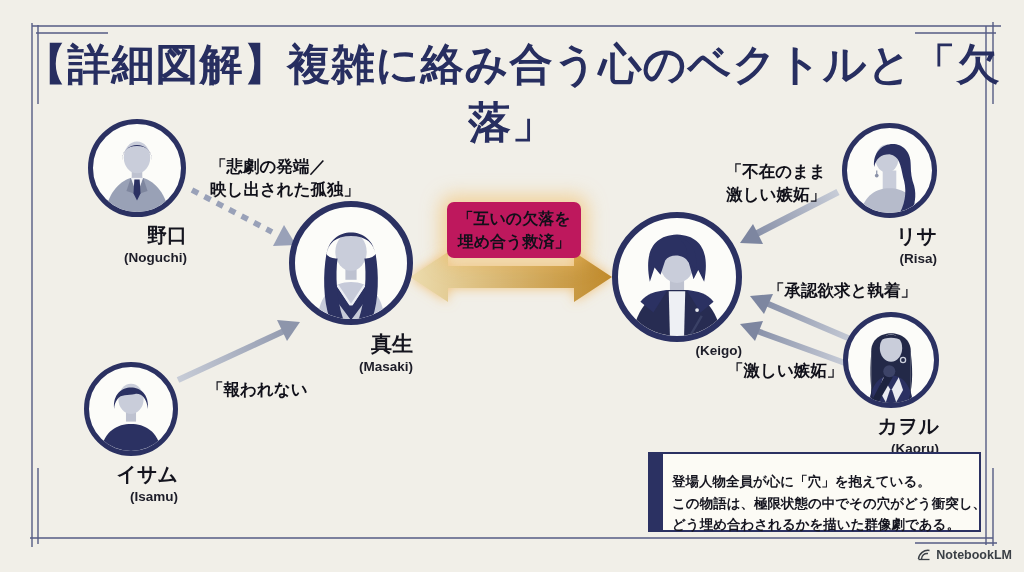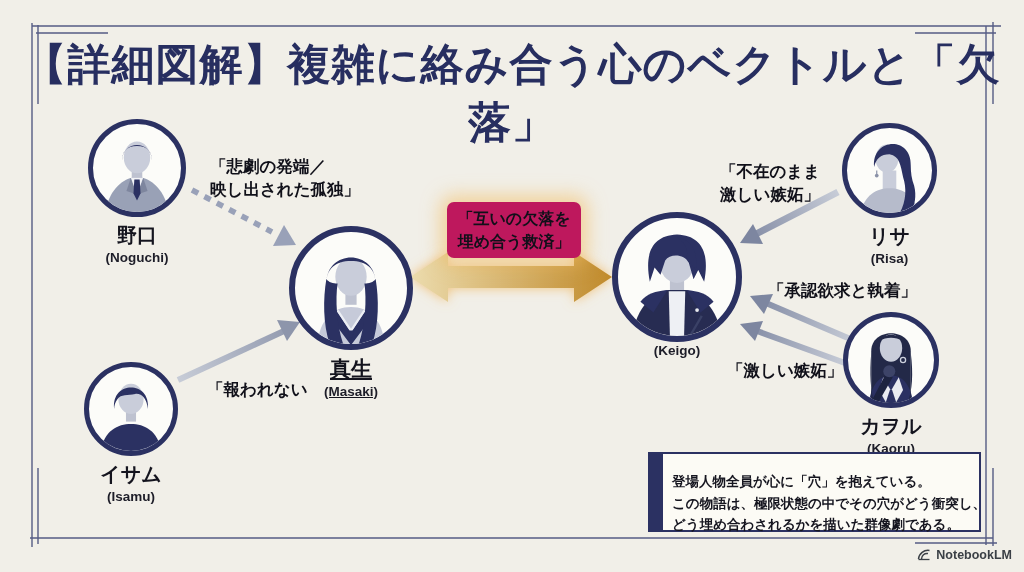--- a/index.html
+++ b/index.html
@@ -8,32 +8,32 @@
     background:#f1efe8;
     font-family:"Liberation Sans",sans-serif;
     color:#15151f;
   }
   .frame-svg,.arrow-svg{position:absolute;left:0;top:0;width:1024px;height:572px;pointer-events:none;}
   .title{
     position:absolute;left:0;top:36px;width:100%;margin:0;
     text-align:center;font-family:"Liberation Serif",serif;font-weight:bold;
     font-size:43px;letter-spacing:1px;color:#272e60;
   }
-  .char{position:absolute;text-align:center;}
+  .char{position:absolute;text-align:right;}
   .portrait{
     box-sizing:border-box;border:5px solid #2b3162;border-radius:50%;
     background:#fcfcf9;overflow:hidden;margin:0 auto;
   }
   .portrait svg{display:block;width:100%;height:100%;}
   .big .portrait{border-width:6px;}
   .cname{font-size:20px;font-weight:bold;margin-top:5px;color:#14141e;}
   .big .cname{font-size:21px;}
   .croma{font-size:13.5px;font-weight:600;color:#1d1d28;margin-top:1px;}
   .rel-label{position:absolute;font-size:16.5px;font-weight:bold;line-height:23px;color:#101019;white-space:nowrap;}
-  .rel-label.center-text{text-align:center;}
+  .rel-label.center-text{text-align:right;}
   .mutual-box{
     position:absolute;left:447px;top:202px;width:130px;padding:5px 2px;
     background:#be185d;border-radius:7px;text-align:center;
     font-size:16px;font-weight:bold;line-height:23px;color:#101019;
     box-shadow:0 0 18px 7px rgba(243,188,95,0.55);
   }
   .footnote{
     position:absolute;left:648px;top:452px;width:333px;height:80px;
     box-sizing:border-box;border:2px solid #2b3162;background:#fcfbf5;
     display:flex;align-items:stretch;
@@ -146,21 +146,21 @@
         <rect x="44" y="52" width="12" height="13" fill="#bec2d0"></rect>
         <path d="M14,100 C18,76 34,68 50,68 C66,68 82,76 86,100 Z" fill="#2b3162"></path>
         <ellipse cx="50" cy="38" rx="15" ry="18" fill="#c9cdda"></ellipse>
         <path d="M30,50 C26,16 74,16 70,50 C69,38 63,31 55,32 C46,34 38,32 34,38 C31,42 30,46 30,50 Z" fill="#2b3162"></path>
       </svg>
     </div>
     <div class="cname">イサム</div>
     <div class="croma">(Isamu)</div>
   </div>
 
-  <div class="char big" style="left:289px;top:226px;width:124px;text-decoration:underline;">
+  <div class="char big" style="left:289px;top:201px;width:124px;">
     <div class="portrait" style="width:124px;height:124px;">
       <svg viewBox="0 0 100 100">
         <rect x="45" y="52" width="10" height="13" fill="#bec2d0"></rect>
         <path d="M20,100 C22,78 34,67 50,67 C66,67 78,78 80,100 Z" fill="#c6cad9"></path>
         <path d="M35,67 L50,90 L65,67 L71,73 L50,101 L29,73 Z" fill="#2b3162"></path>
         <path d="M38,70 L50,88 L62,70" stroke="#eceef4" stroke-width="2" fill="none"></path>
         <path d="M47,88 L53,88 L50,97 Z" fill="#2b3162"></path>
         <ellipse cx="50" cy="40" rx="14" ry="17" fill="#c9cdda"></ellipse>
         <path d="M28,46 C28,15 72,15 72,46 C72,33 64,26 50,26 C36,26 28,33 28,46 Z" fill="#2b3162"></path>
         <path d="M28,42 C25,60 25,82 31,100 L43,100 C37,82 36,60 38,46 C34,46 30,45 28,42 Z" fill="#2b3162"></path>

